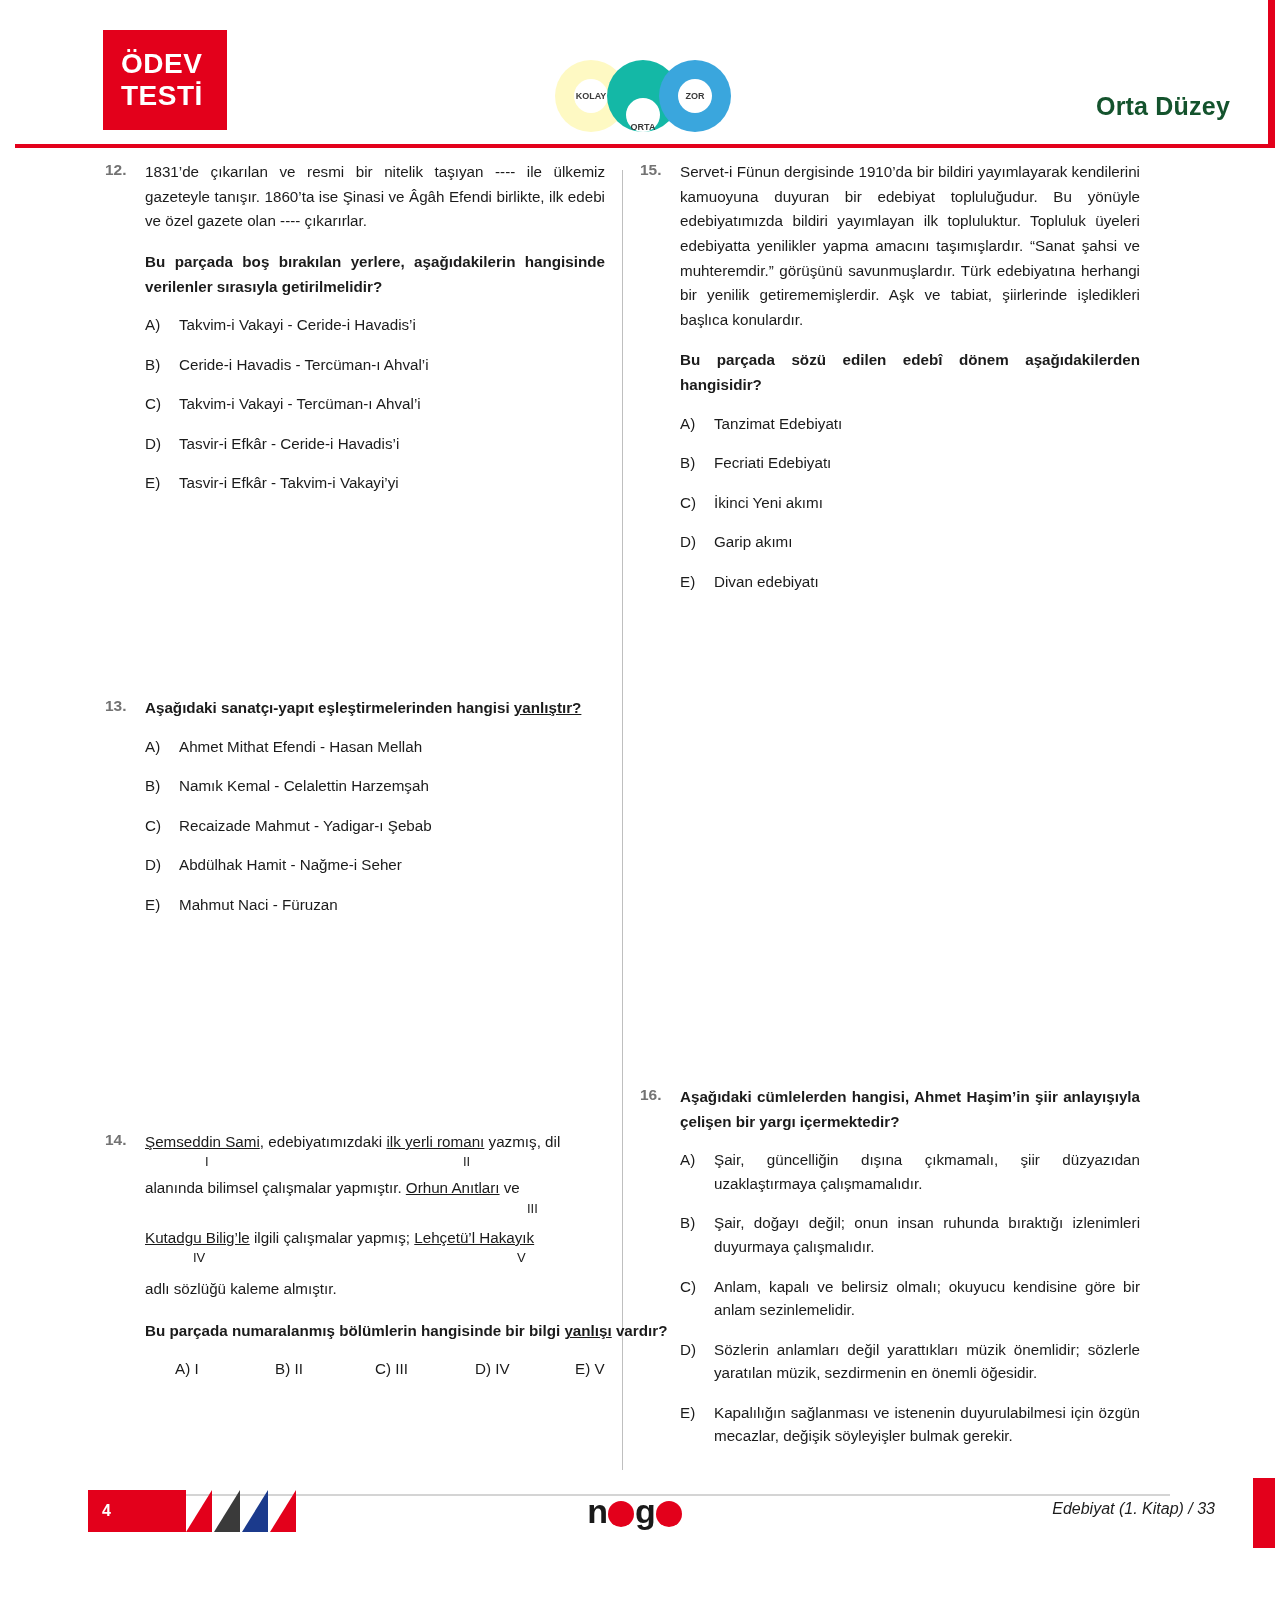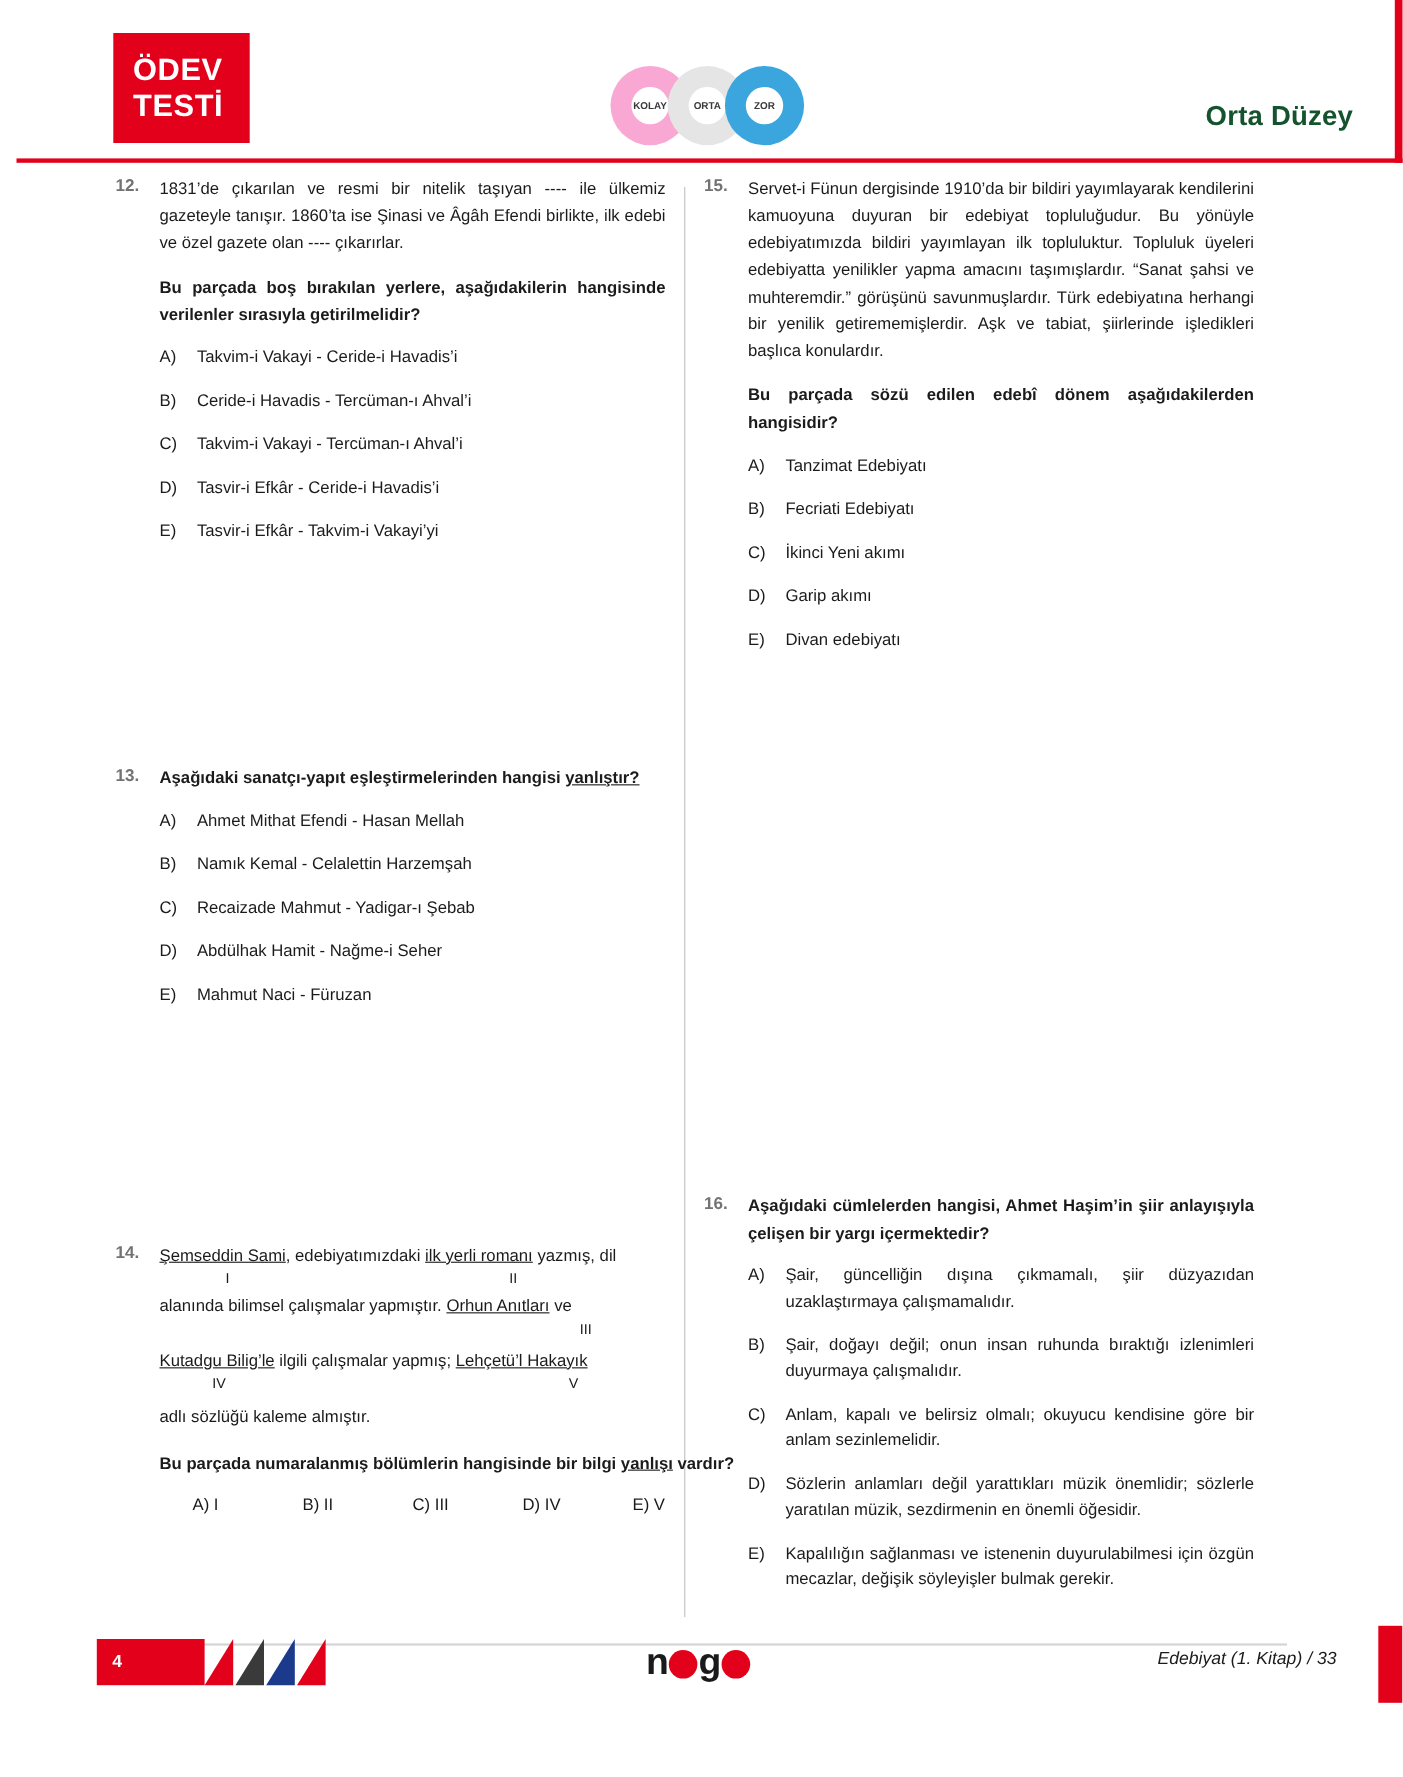--- a/index.html
+++ b/index.html
@@ -40,22 +40,22 @@
   .rings { position:absolute; left:540px; top:60px; width:180px; height:72px; }
   .ring {
     position:absolute; top:0; width:72px; height:72px; border-radius:50%;
     display:flex; align-items:center; justify-content:center;
     font-size:9px; font-weight:bold; color:#ffffff;
   }
   .ring .hole {
     position:absolute; width:34px; height:34px; border-radius:50%; background:#ffffff;
   }
   .ring span { position:relative; z-index:2; color:#3a3a3a; font-size:9px; }
-  .ring-1 { left:0;   background:#f9a8d4; }
-  .ring-2 { left:52px; background:#e5e5e5; }
+  .ring-1 { left:0;   background:#fef9c3; }
+  .ring-2 { left:52px; background:#14b8a6;align-items:flex-end; }
   .ring-3 { left:104px; background:#3aa6dd; }
 
   
   .page { position:absolute; top:160px; left:0; width:1275px; height:1330px; }
   .col { position:absolute; top:0; width:500px; }
   .col-left { left:105px; }
   .col-right { left:640px; }
   .divider {
     position:absolute; left:622px; top:10px; width:1px; height:1300px;
     background:#bfbfbf;

